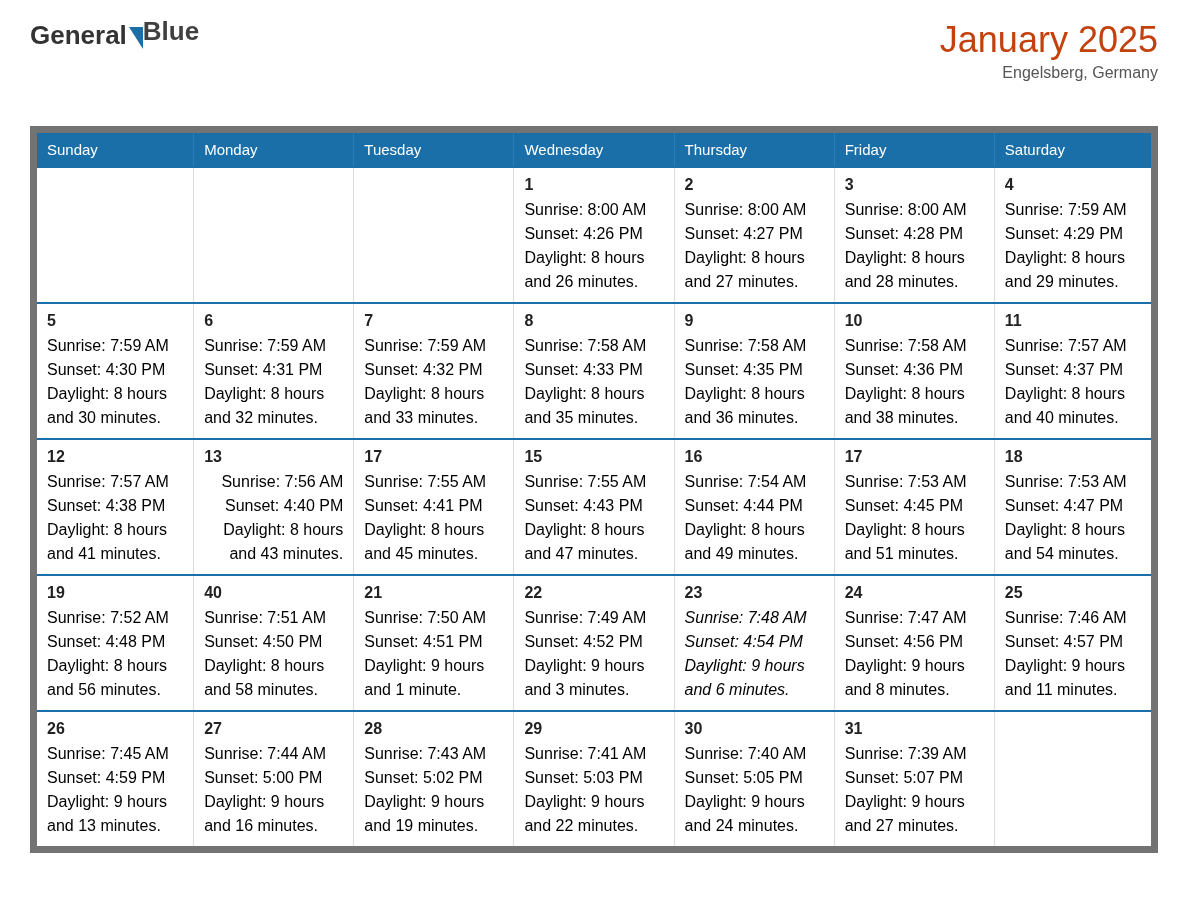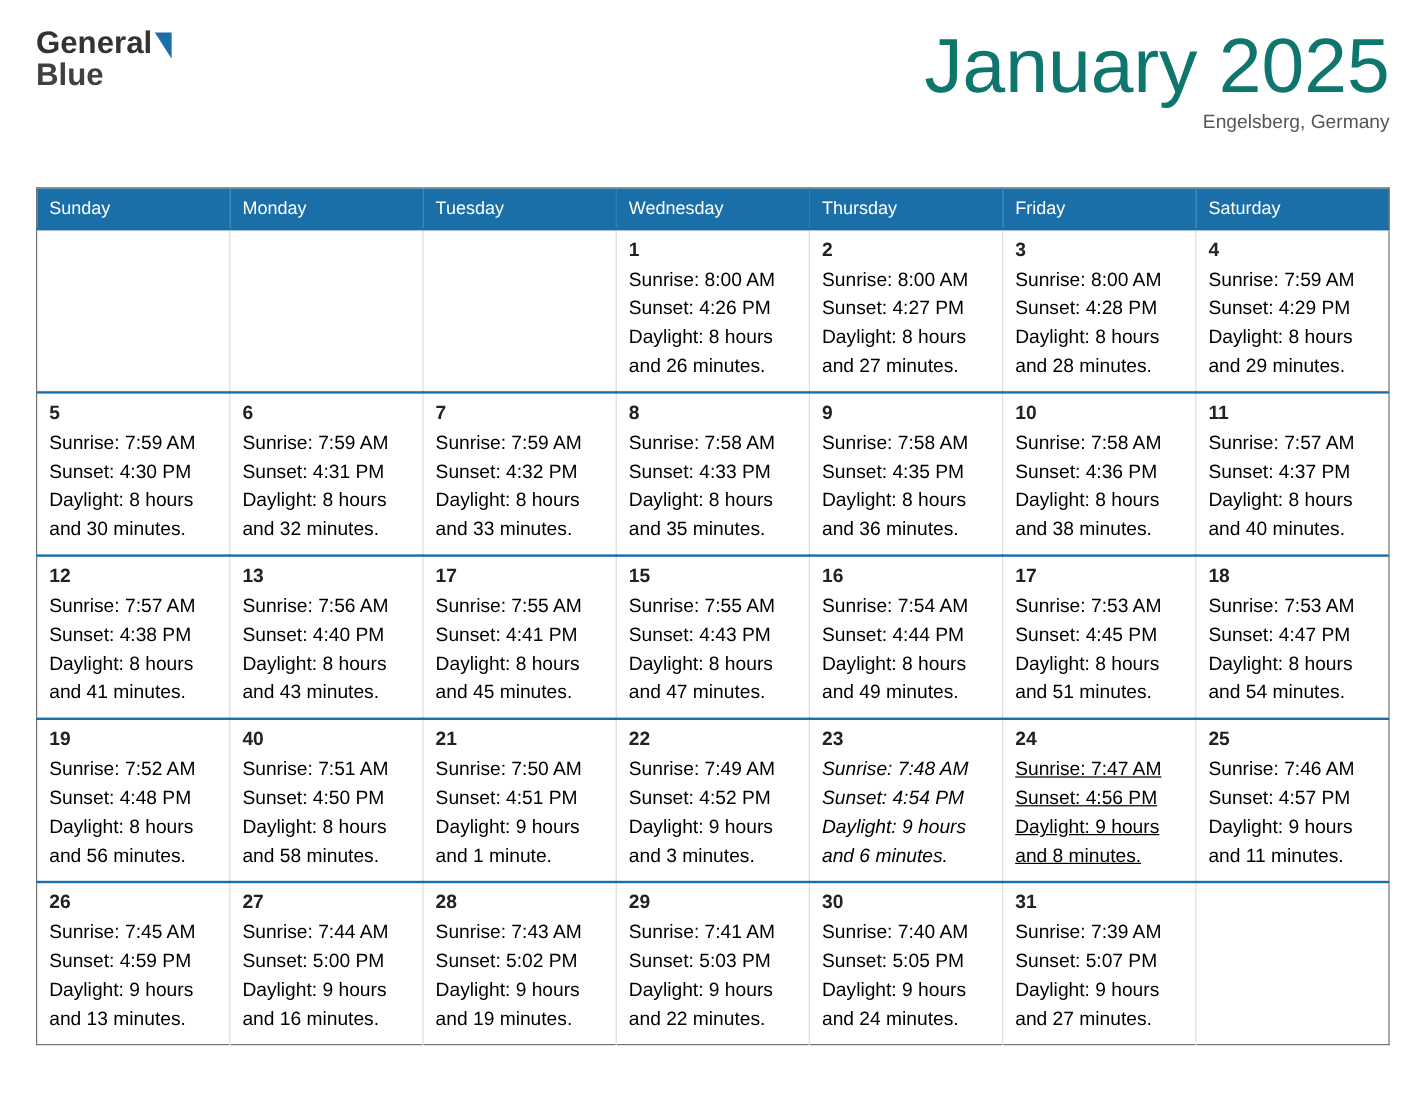--- a/index.html
+++ b/index.html
@@ -11,21 +11,20 @@
       min-height: 918px;
     }
     .header {
       display: flex;
       justify-content: space-between;
       align-items: flex-start;
       margin-bottom: 20px;
     }
     .logo {
       display: flex;
-      flex-direction: column;
       align-items: flex-start;
     }
     .logo-top {
       display: flex;
       align-items: center;
     }
     .logo-general {
       font-size: 26px;
       font-weight: bold;
       color: #333;
@@ -42,34 +41,34 @@
     .logo-blue {
       font-size: 26px;
       font-weight: bold;
       color: #404040;
       margin-top: -4px;
     }
     .title-section {
       text-align: right;
     }
     .month-title {
-      font-size: 64px;
+      font-size: 36px;
       font-weight: normal;
-      color: #0f766e;
+      color: #c2410c;
       line-height: 1.1;
     }
     .location {
       font-size: 16px;
       color: #555;
       margin-top: 4px;
     }
     .calendar {
       width: 100%;
       border-collapse: collapse;
-      border: 1px solid #737373;
+      border: 7px solid #737373;
       margin-top: 44px;
     }
     .calendar thead tr {
       background-color: #1a6fa8;
     }
     .calendar thead th {
       color: #fff;
       font-size: 15px;
       font-weight: normal;
       padding: 8px 10px;
@@ -224,21 +223,21 @@
       <tr>
         <td>
           <div class="day-number">12</div>
           <div class="day-info" style="white-space: pre-line;">Sunrise: 7:57 AM
 Sunset: 4:38 PM
 Daylight: 8 hours
 and 41 minutes.</div>
         </td>
         <td>
           <div class="day-number">13</div>
-          <div class="day-info" style="white-space: pre-line;">Sunrise: 7:56 AM
+          <div class="day-info" style="white-space: pre-line; text-align: right;">Sunrise: 7:56 AM
 Sunset: 4:40 PM
 Daylight: 8 hours
 and 43 minutes.</div>
         </td>
         <td>
           <div class="day-number">17</div>
           <div class="day-info" style="white-space: pre-line;">Sunrise: 7:55 AM
 Sunset: 4:41 PM
 Daylight: 8 hours
 and 45 minutes.</div>
@@ -303,21 +302,21 @@
         </td>
         <td>
           <div class="day-number">23</div>
           <div class="day-info" style="white-space: pre-line; font-style: italic;">Sunrise: 7:48 AM
 Sunset: 4:54 PM
 Daylight: 9 hours
 and 6 minutes.</div>
         </td>
         <td>
           <div class="day-number">24</div>
-          <div class="day-info" style="white-space: pre-line; text-decoration: underline;">Sunrise: 7:47 AM
+          <div class="day-info" style="white-space: pre-line;">Sunrise: 7:47 AM
 Sunset: 4:56 PM
 Daylight: 9 hours
 and 8 minutes.</div>
         </td>
         <td>
           <div class="day-number">25</div>
           <div class="day-info" style="white-space: pre-line;">Sunrise: 7:46 AM
 Sunset: 4:57 PM
 Daylight: 9 hours
 and 11 minutes.</div>

